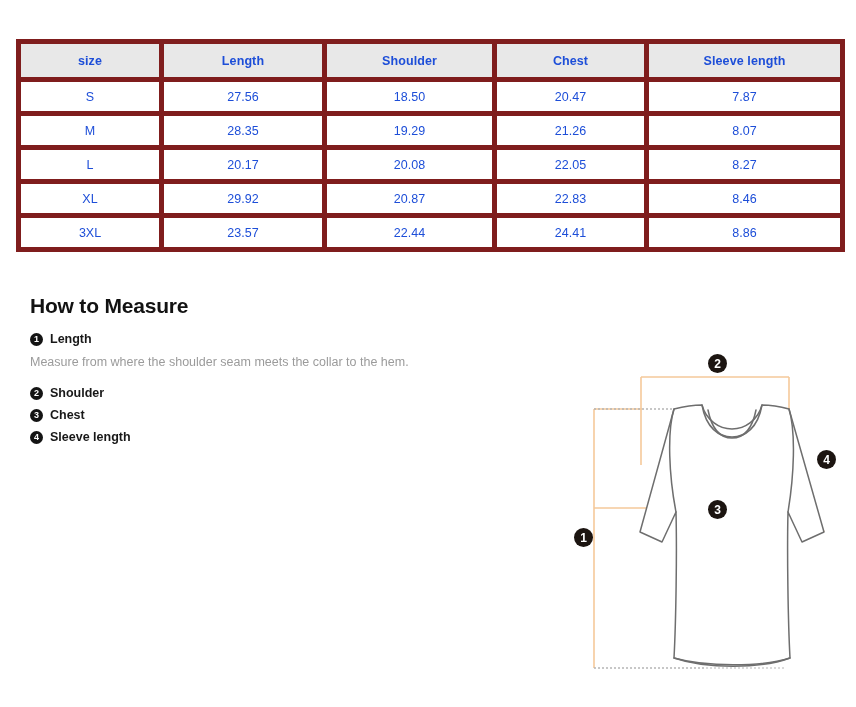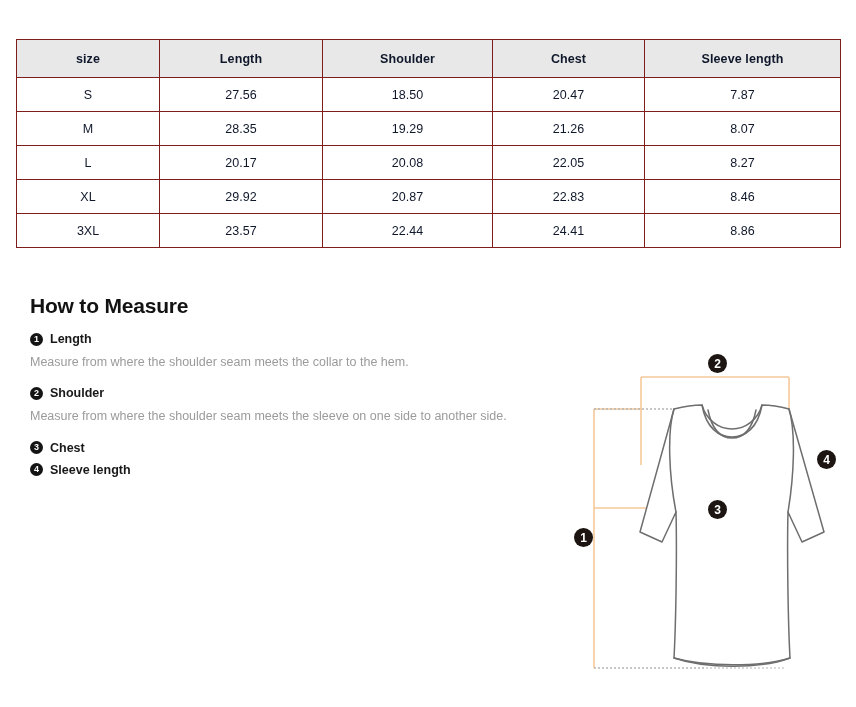--- a/index.html
+++ b/index.html
@@ -24,24 +24,24 @@
     top: 39px;
     width: 824px;
   }
   table.size-table {
     width: 100%;
     border-collapse: collapse;
     table-layout: fixed;
   }
   table.size-table th,
   table.size-table td {
-    border: 1px solid #7f1d1d;
+    border: 5px solid #7f1d1d;
     text-align: center;
     font-size: 12.5px;
-    color: #0f172a;
+    color: #1d4ed8;
     height: 34px;
     padding: 0 4px;
     white-space: nowrap;
   }
   table.size-table th {
     background: #e8e8e8;
     font-weight: bold;
     height: 38px;
     letter-spacing: .1px;
   }
@@ -200,21 +200,20 @@
       <span class="measure-label">Length</span>
     </div>
     <p class="measure-desc">Measure from where the shoulder seam meets the collar to the hem.</p>
   </div>
 
   <div class="measure-item">
     <div class="measure-head">
       <span class="badge">2</span>
       <span class="measure-label">Shoulder</span>
     </div>
-    <p class="measure-desc">Measure from where the shoulder seam meets the sleeve on one side to another side.</p>
   </div>
 
   <div class="measure-item">
     <div class="measure-head">
       <span class="badge">3</span>
       <span class="measure-label">Chest</span>
     </div>
   </div>
 
   <div class="measure-item">

